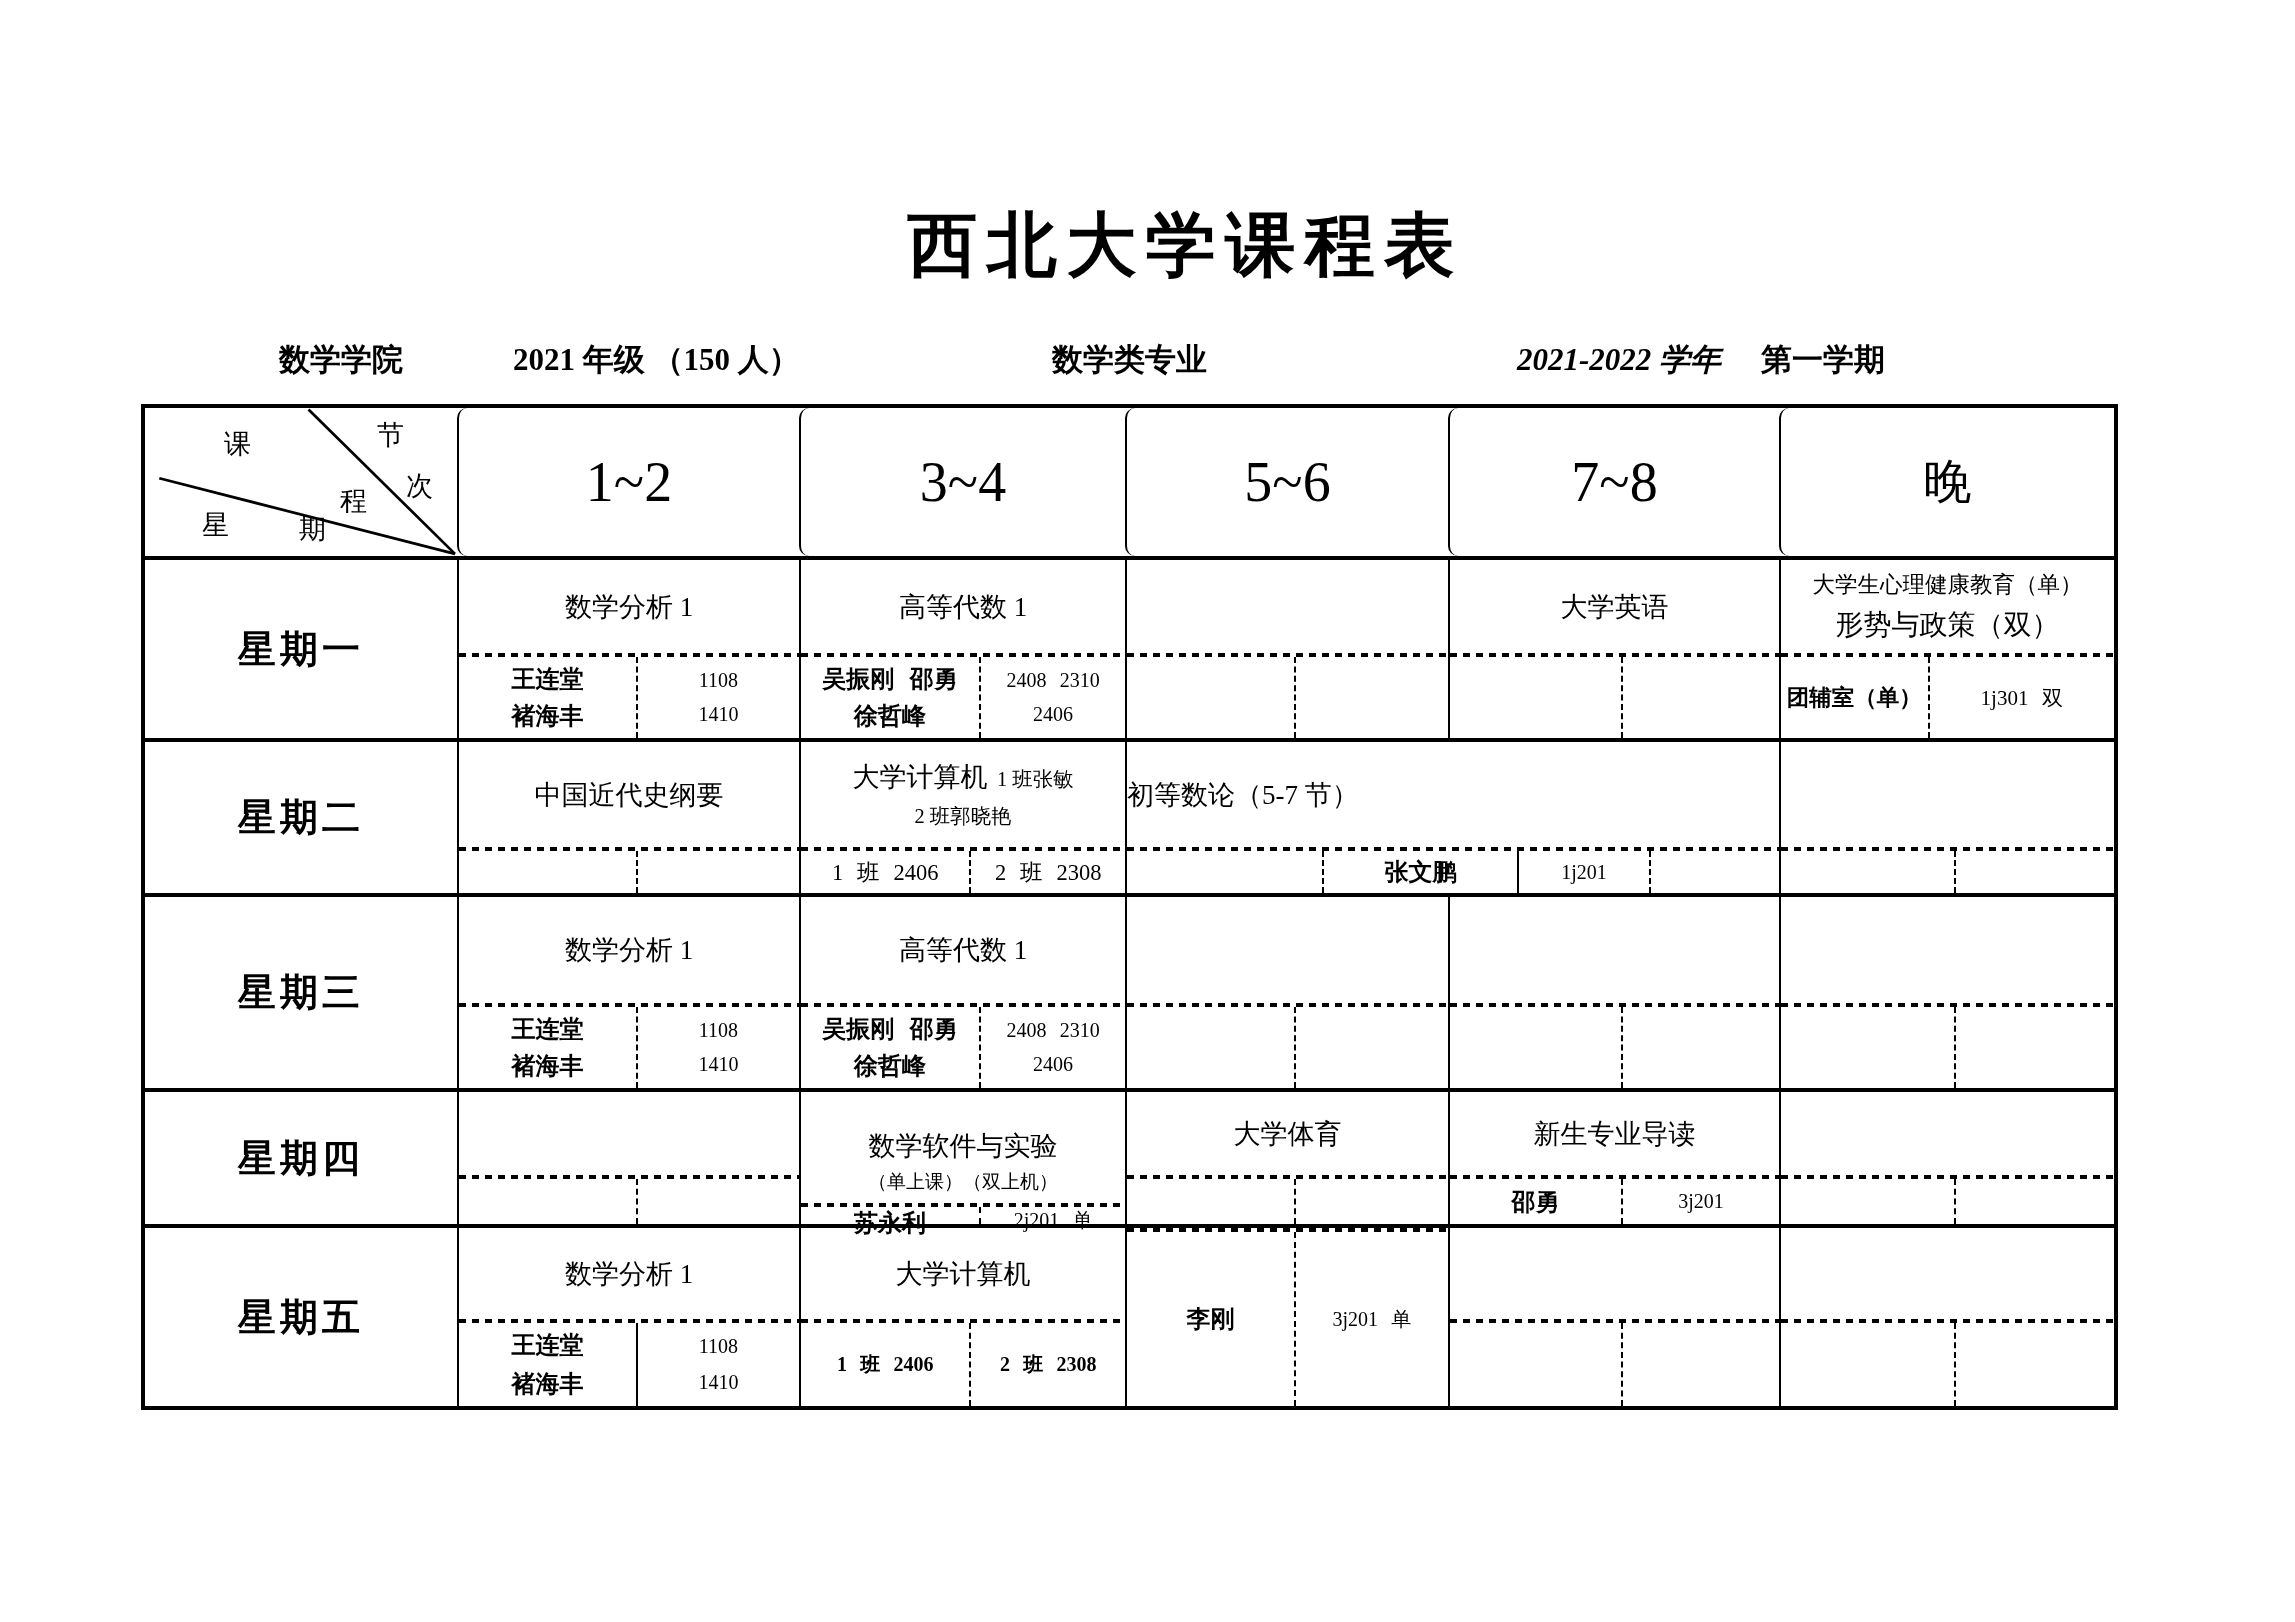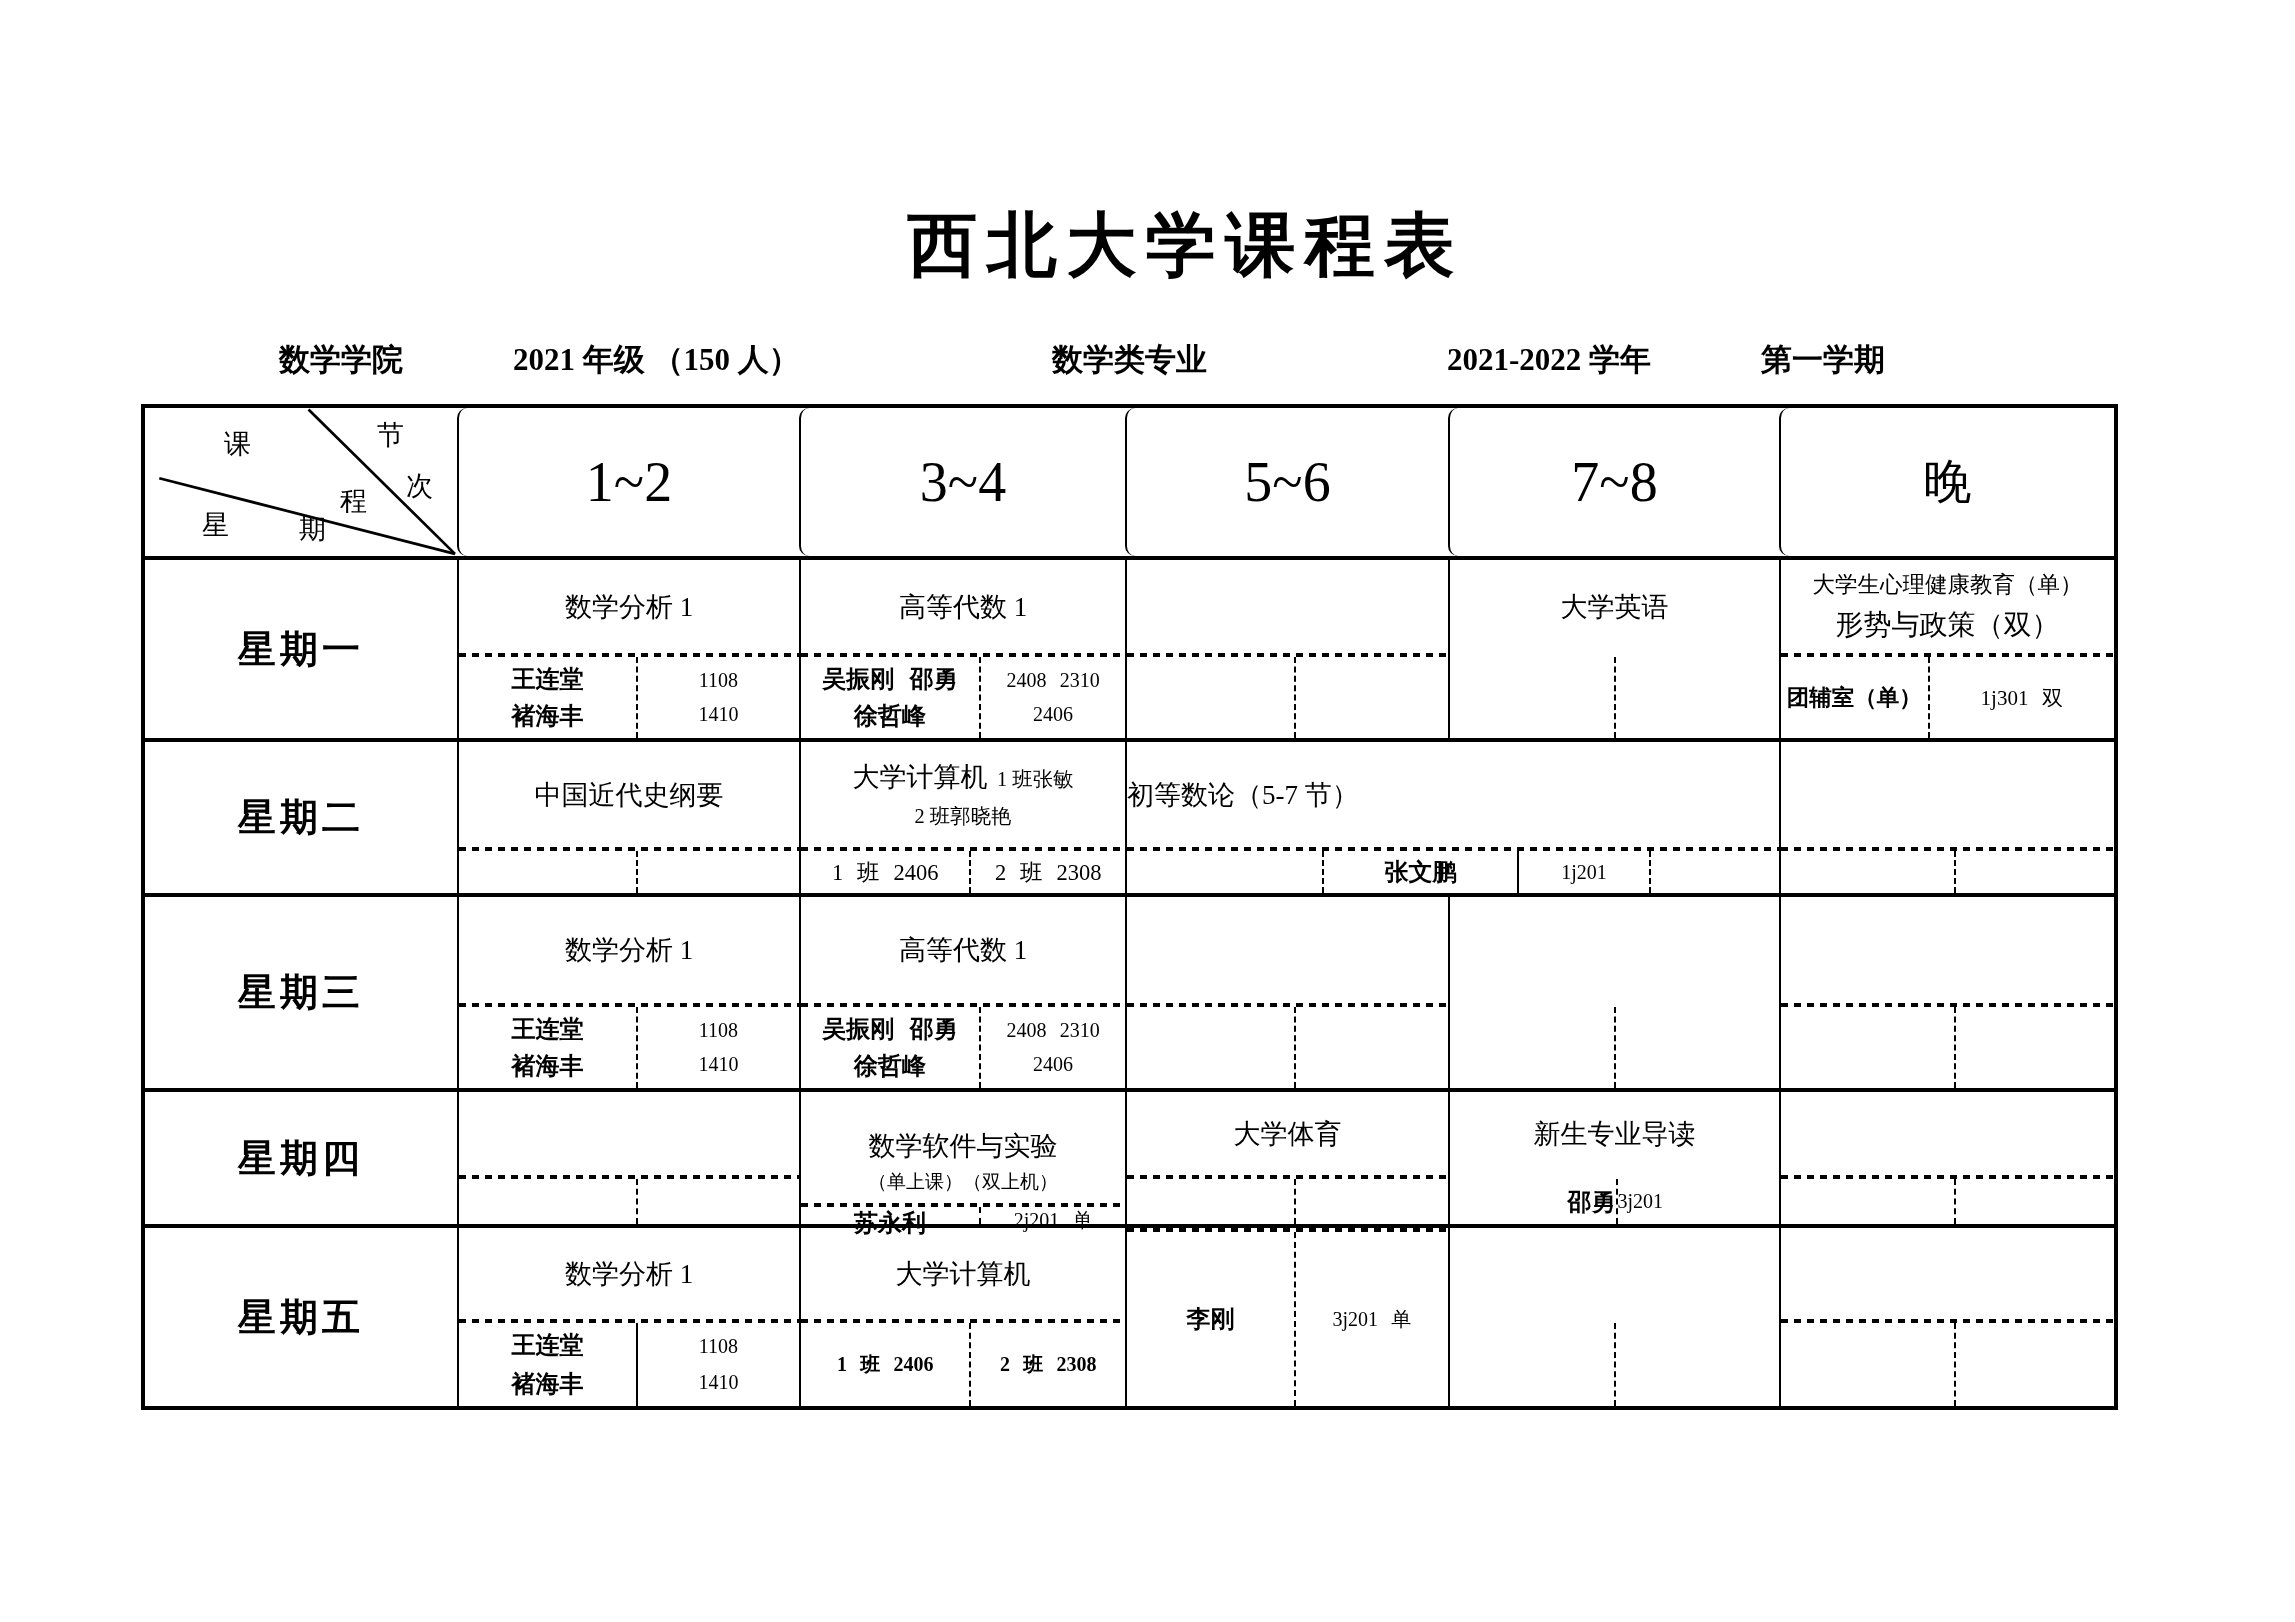--- a/index.html
+++ b/index.html
@@ -6,42 +6,42 @@
   body{width:2295px;height:1623px;font-family:"Liberation Serif",serif;color:#000;}
   #page{position:relative;width:2295px;height:1623px;background:#fff;overflow:hidden;}
 
   
   .doc-title{position:absolute;top:199px;left:879px;width:613px;text-align:center;
     font-size:70px;font-weight:bold;letter-spacing:9.5px;white-space:nowrap;font-family:Liberation Serif, serif;}
   .subtitle-item{position:absolute;top:339px;font-size:31px;font-weight:bold;white-space:nowrap;}
   .sub-dept{left:279px;}
   .sub-grade{left:513px;}
   .sub-major{left:1052px;}
-  .sub-year{left:1447px;}
+  .sub-year{left:1517px;font-style:italic;}
   .sub-sem{left:1761px;}
 
   
   .sched{position:absolute;left:141px;top:404px;width:1977px;height:1006px;
     border:4.1px solid #000;box-sizing:border-box;display:flex;flex-direction:column;background:#fff;}
   .row{display:flex;box-sizing:border-box;flex:none;}
   .row-day{border-top:4.1px solid #000;}
   .r-head{height:148px;}
   .r-mon{height:182px;}
   .r-tue{height:155px;}
   .r-wed{height:195px;}
   .r-thu{height:136px;}
   .r-fri{height:182px;}
 
   .col{box-sizing:border-box;border-left:2.7px solid #000;position:relative;}
   .first-col{border-left:none;}
   .w-day{width:312px;}
   .w-c1{width:342px;}
   .w-c2{width:326px;}
   .w-c3{width:323px;}
-  .w-c4{width:331px;align-items:center;}
+  .w-c4{width:331px;}
   .w-c5{flex:1;}
   .w-c34m{width:654px;}
 
   
   .hcell{display:flex;align-items:center;justify-content:center;font-size:56px;border-radius:10px;}
   .hcell.wan{font-size:48px;}
   .corner{position:relative;overflow:hidden;}
   .corner svg{position:absolute;left:0;top:0;}
   .corner-ch{position:absolute;font-size:27px;line-height:1;}
   .p-ke{left:79px;top:23px;}

